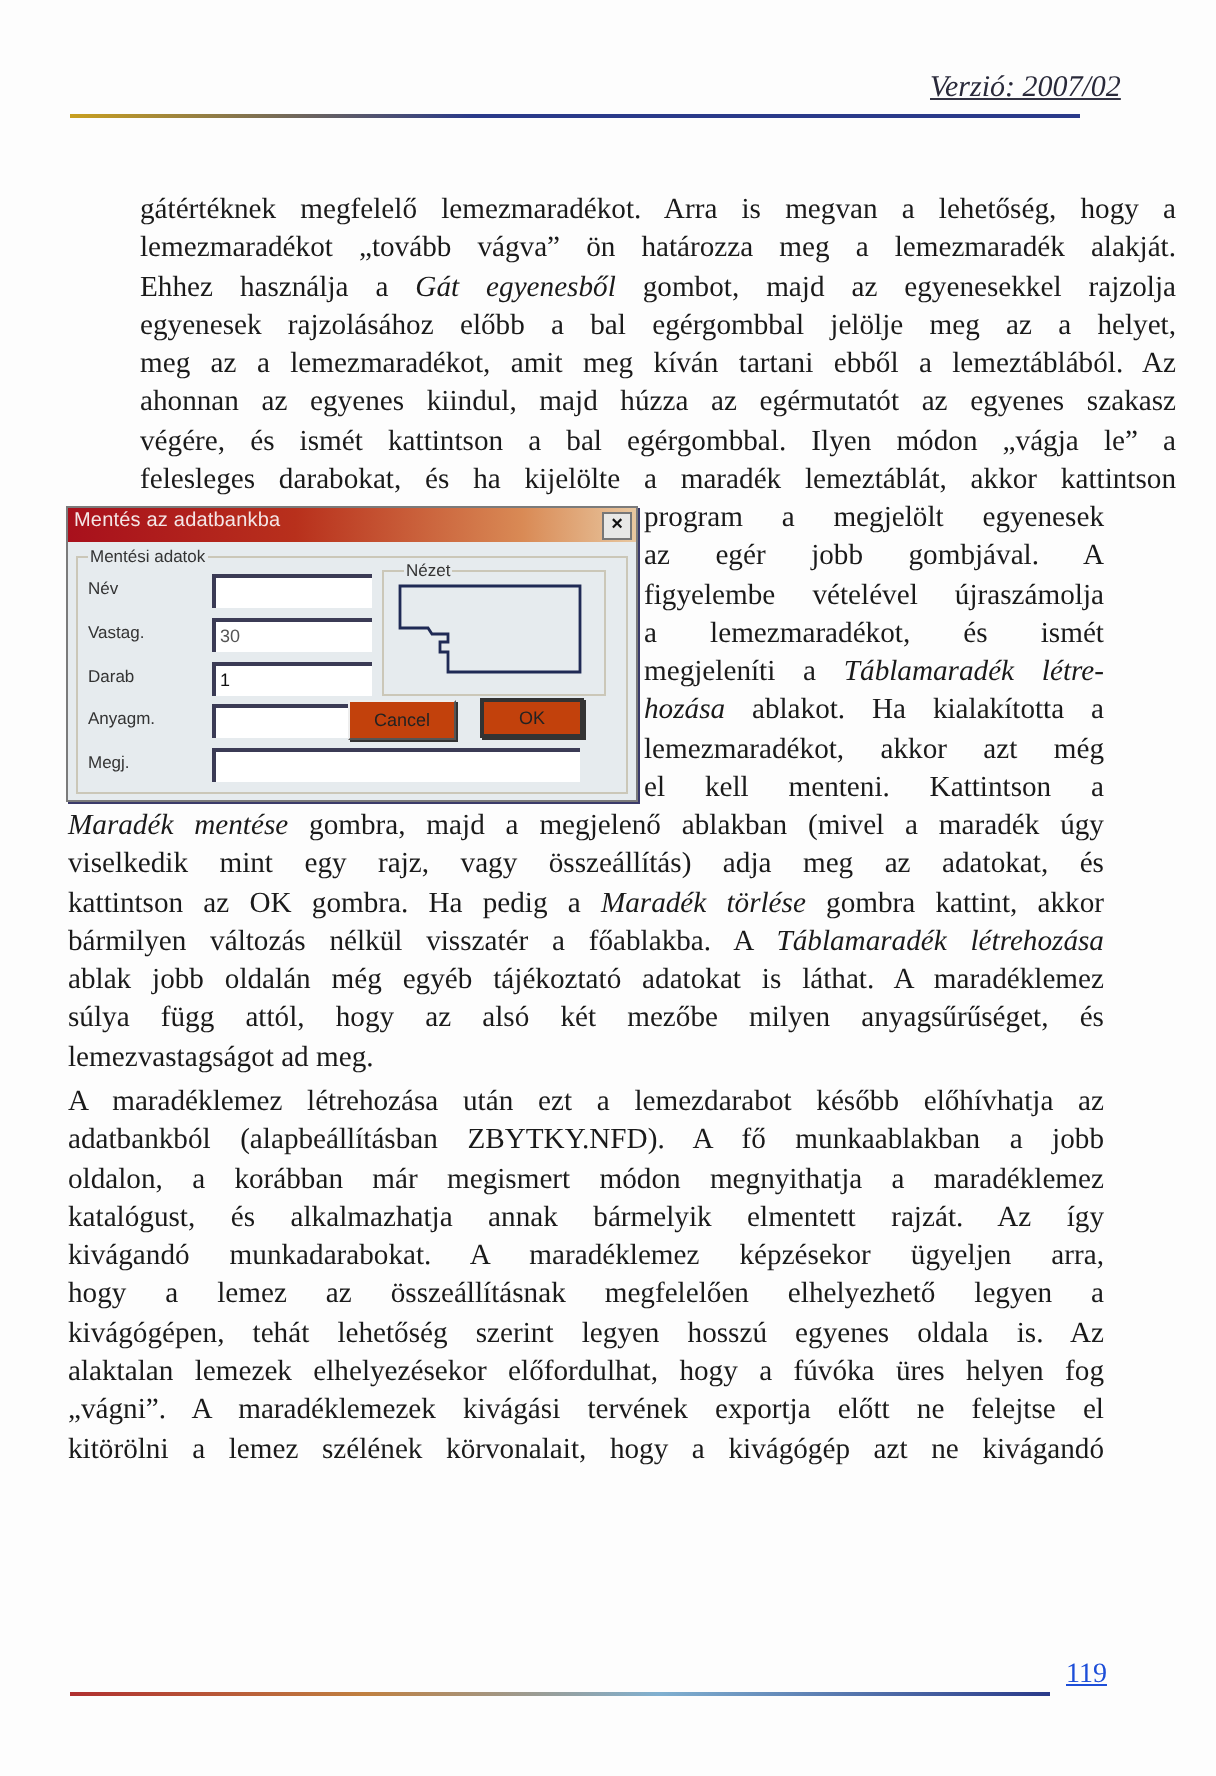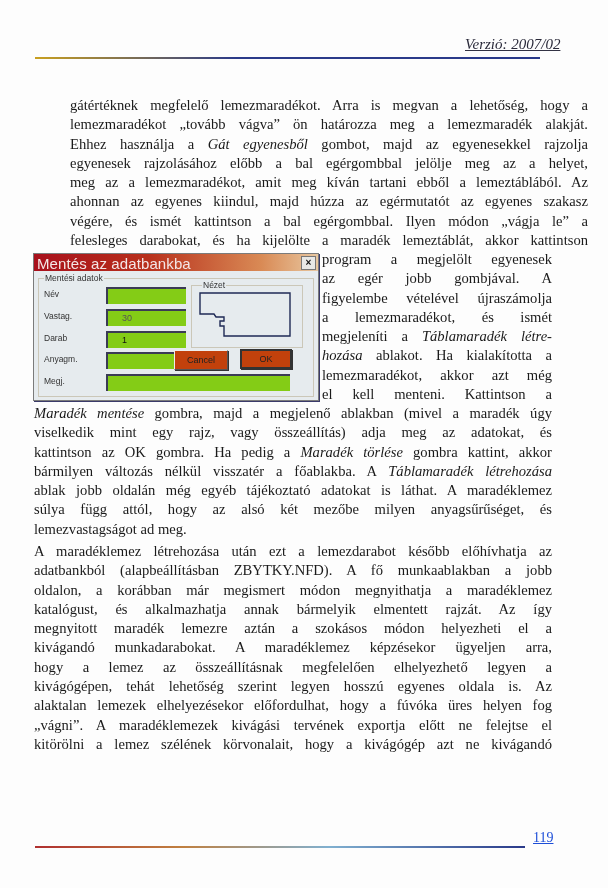--- a/index.html
+++ b/index.html
@@ -28,34 +28,34 @@
   .dialog {
     position:absolute; left:33px; top:253px; width:284px; height:146px;
     background:#e6ebee; border:1px solid #7b7b7b;
     box-shadow: 1px 1px 0 #3a3a6a;
     font-family:"Liberation Sans", sans-serif;
   }
   .titlebar {
     position:absolute; left:0; top:0; right:0; height:17px;
     background:linear-gradient(90deg,#a8101c 0%,#b8301c 40%,#d98a55 80%,#e8c7a0 100%);
   }
-  .title-text { position:absolute; left:3px; top:1px; color:#f4e6e6; font-size:15px; letter-spacing:0.1px; }
+  .title-text { position:absolute; left:3px; top:1px; color:#f4e6e6; font-size:10px; letter-spacing:0.1px; }
   .close-btn {
     position:absolute; right:2px; top:2px; width:13px; height:12px; background:#e8e8e6;
     border:1px solid #777; font-size:10px; font-weight:bold; line-height:12px; text-align:center; color:#111;
   }
   .group {
     position:absolute; border:1px solid #cbc7b8; 
   }
   .group-label { position:absolute; font-size:8.5px; background:#e6ebee; color:#333; padding:0 1px; }
   .flabel { position:absolute; left:10px; font-size:8.5px; color:#333; }
   .field {
-    position:absolute; left:72px; height:17px; background:#84cc16;
+    position:absolute; left:72px; height:17px; background:#ffffff;
     border-top:2px solid #3b3b55; border-left:2px solid #3b3b55; box-sizing:border-box;
-    font-size:9px; color:#555; padding-left:14px; line-height:14px;
+    font-size:9px; color:#555; padding-left:2px; line-height:14px;
   }
   .btn {
     position:absolute; height:20px; box-sizing:border-box; background:#c2410c;
     border:1px solid #555; border-top-color:#eee; border-left-color:#eee;
     box-shadow:1px 1px 0 #333; font-size:9px; text-align:center; line-height:18px; color:#222;
   }
   .btn.ok { border:2px solid #333; line-height:16px; }
   .footer-rule {
     position:absolute; left:35px; top:846px; width:490px; height:2px;
     background:linear-gradient(90deg,#b03030 0%,#c08040 30%,#80b0d0 60%,#2a3a8a 100%);
@@ -132,21 +132,20 @@
   <span class="line">ablak jobb oldalán még egyéb tájékoztató adatokat is láthat. A maradéklemez</span>
   <span class="line">súlya függ attól, hogy az alsó két mezőbe milyen anyagsűrűséget, és</span>
   <span class="line last">lemezvastagságot ad meg.</span>
 </div>
 
 <div class="p" style="top:542px;">
   <span class="line">A maradéklemez létrehozása után ezt a lemezdarabot később előhívhatja az</span>
   <span class="line">adatbankból (alapbeállításban ZBYTKY.NFD). A fő munkaablakban a jobb</span>
   <span class="line">oldalon, a korábban már megismert módon megnyithatja a maradéklemez</span>
   <span class="line">katalógust, és alkalmazhatja annak bármelyik elmentett rajzát. Az így</span>
-  <span class="line">megnyitott maradék lemezre aztán a szokásos módon helyezheti el a</span>
   <span class="line">kivágandó munkadarabokat. A maradéklemez képzésekor ügyeljen arra,</span>
   <span class="line">hogy a lemez az összeállításnak megfelelően elhelyezhető legyen a</span>
   <span class="line">kivágógépen, tehát lehetőség szerint legyen hosszú egyenes oldala is. Az</span>
   <span class="line">alaktalan lemezek elhelyezésekor előfordulhat, hogy a fúvóka üres helyen fog</span>
   <span class="line">„vágni”. A maradéklemezek kivágási tervének exportja előtt ne felejtse el</span>
   <span class="line">kitörölni a lemez szélének körvonalait, hogy a kivágógép azt ne kivágandó</span>
 </div>
 
 <div class="footer-rule"></div>
 <div class="page-num">119</div>

